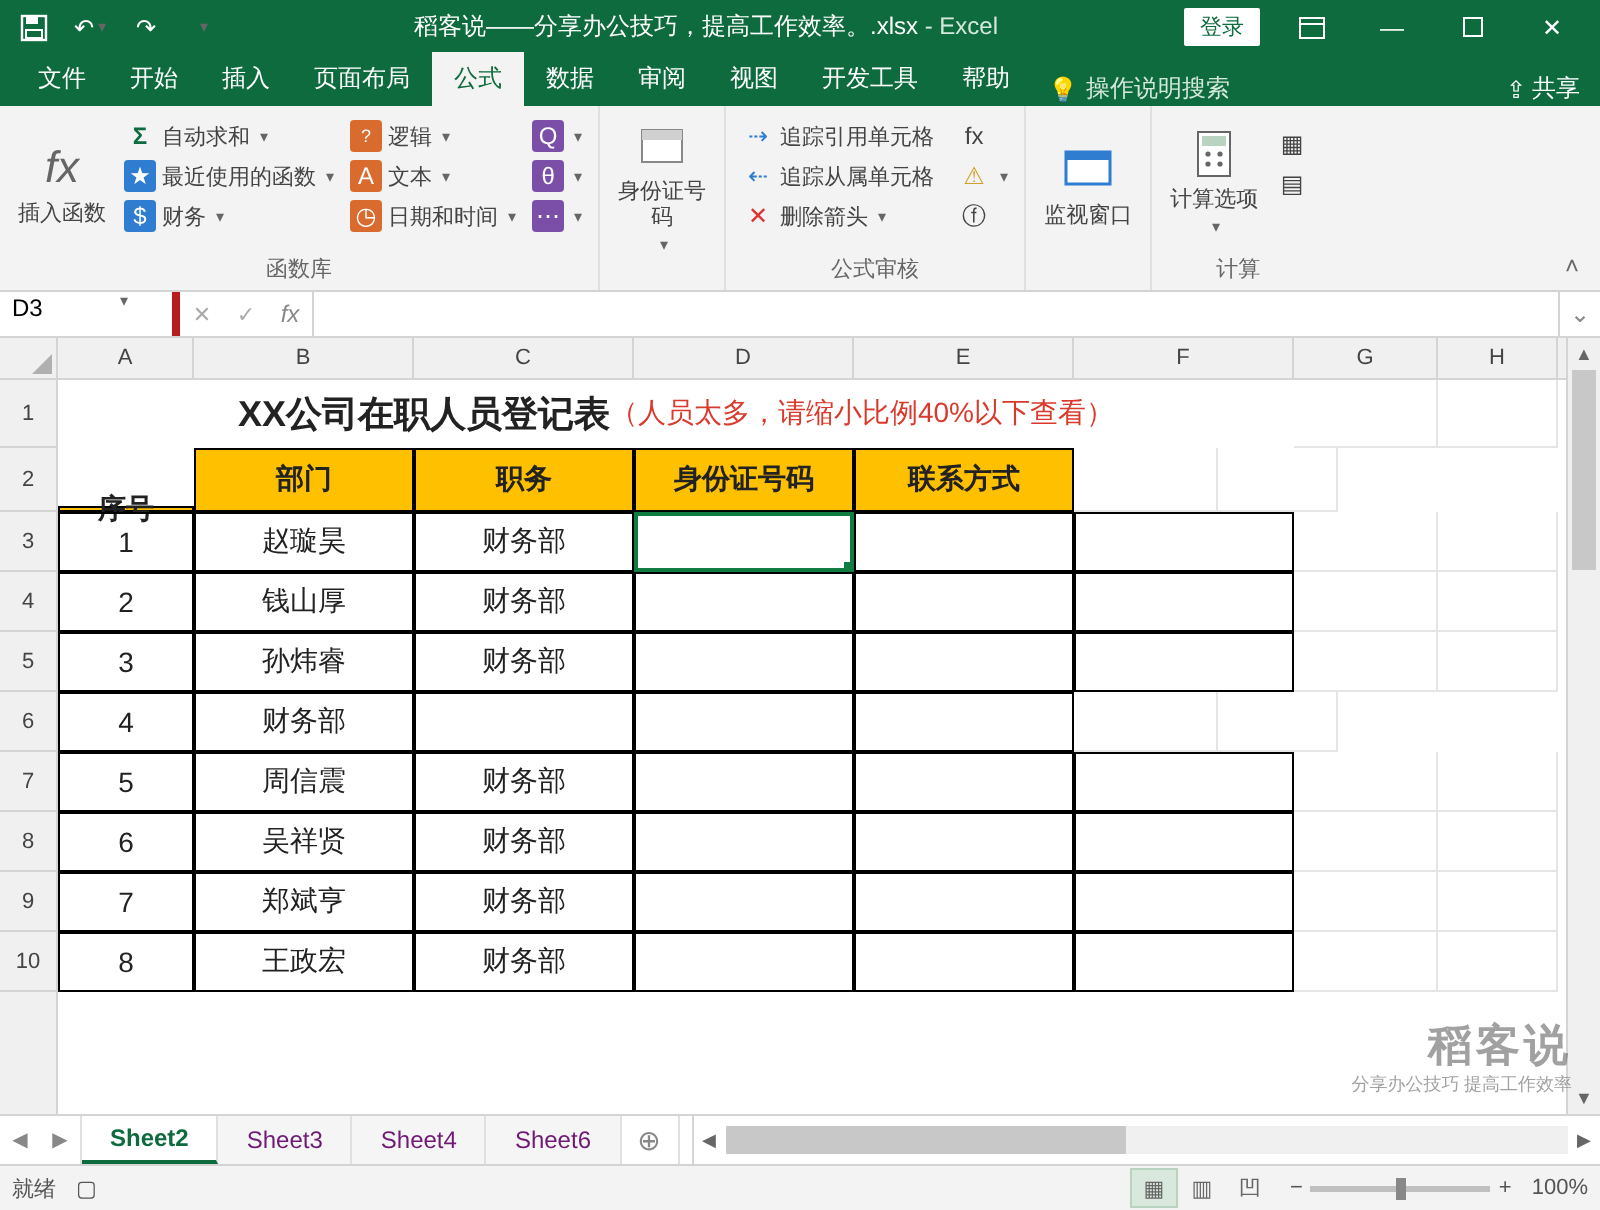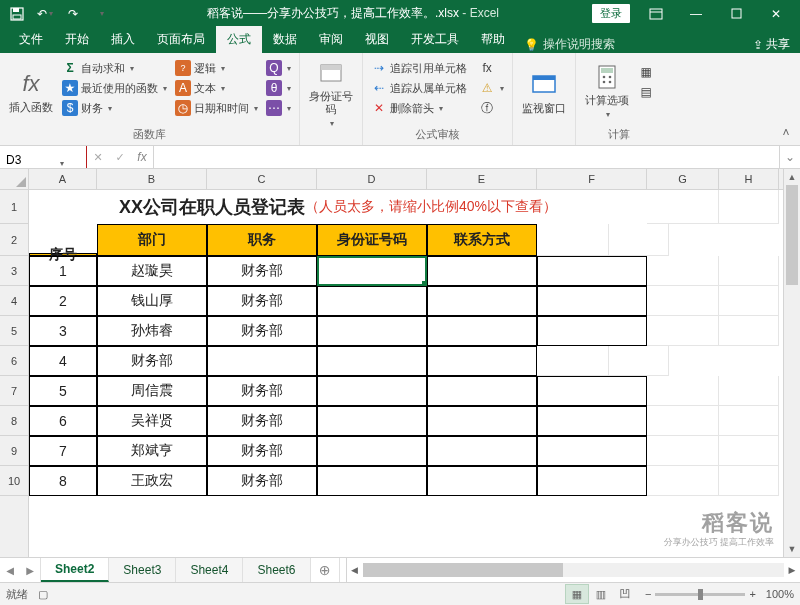--- a/index.html
+++ b/index.html
@@ -25,21 +25,21 @@
 .ribbon .group .glabel{text-align:center;color:#666;font-size:11px;padding:1px 0 2px}
 .big-btn{display:flex;flex-direction:column;align-items:center;justify-content:center;width:48px;gap:2px;padding:2px}
 .big-btn .icon{width:30px;height:30px;display:flex;align-items:center;justify-content:center;font-size:22px}
 .big-btn .lbl{font-size:11px;text-align:center;color:#444;line-height:13px}
 .small-stack{display:flex;flex-direction:column;gap:0px;justify-content:flex-start;padding-top:2px}
 .small-btn{display:flex;align-items:center;gap:3px;padding:2px 3px;font-size:11px;color:#444;white-space:nowrap}
 .small-btn .si{width:16px;height:16px;display:flex;align-items:center;justify-content:center;font-size:12px;border-radius:2px}
 .dd{font-size:8px;color:#666;margin-left:2px}
 .collapse-btn{position:absolute;right:6px;bottom:4px;width:16px;height:16px;color:#666;display:flex;align-items:center;justify-content:center}
 .namebox-row{height:22px;background:#fff;border-bottom:1px solid #d4d4d4;display:flex;align-items:stretch}
-.namebox{width:78px;border-right:1px solid #b91c1c;display:flex;align-items:flex-end;padding:0 4px;font-size:12px;color:#333}
+.namebox{width:78px;border-right:4px solid #b91c1c;display:flex;align-items:flex-start;padding:0 4px;font-size:12px;color:#333}
 .namebox input{border:0;width:52px;font-size:12px;outline:none}
 .namebox .ndd{font-size:8px;color:#666}
 .fx-area{display:flex;align-items:center;border-right:1px solid #d4d4d4}
 .fx-btn{width:22px;display:flex;align-items:center;justify-content:center;color:#aaa;font-size:11px}
 .fx-label{width:22px;display:flex;align-items:center;justify-content:center;font-style:italic;color:#888;font-size:12px}
 .formula-input{flex:1;border:0;padding:0 6px;font-size:12px;outline:none}
 .fb-expand{width:20px;display:flex;align-items:center;justify-content:center;color:#888;border-left:1px solid #d4d4d4}
 .grid-area{flex:1;display:flex;overflow:hidden;position:relative}
 .row-headers{width:28px;background:#f0f0f0;border-right:1px solid #d4d4d4;flex-shrink:0}
 .corner{height:20px;border-bottom:1px solid #d4d4d4;background:#f0f0f0;position:relative}
@@ -61,38 +61,38 @@
 .data-cell{border:1px solid #000;font-size:14px}
 .active-cell::after{content:"";position:absolute;inset:-1px;border:2px solid #107c41;pointer-events:none}
 .active-cell .fill-handle{position:absolute;right:-3px;bottom:-3px;width:6px;height:6px;background:#107c41;border:1px solid #fff}
 .vscroll{width:16px;background:#f0f0f0;border-left:1px solid #d4d4d4;flex-shrink:0;position:relative}
 .vscroll .thumb{position:absolute;left:2px;right:2px;top:16px;height:100px;background:#c8c8c8;border-radius:0px}
 .vscroll .arr{position:absolute;left:0;right:0;height:16px;display:flex;align-items:center;justify-content:center;font-size:9px;color:#666}
 .vscroll .arr.up{top:0}
 .vscroll .arr.down{bottom:0}
 .sheet-tabs-row{height:24px;background:#fff;border-top:1px solid #d4d4d4;display:flex;align-items:stretch}
 .tab-nav{width:40px;display:flex;align-items:center;justify-content:space-around;color:#888;font-size:10px;border-right:1px solid #e0e0e0}
-.sheet-tab{padding:0 14px;display:flex;align-items:center;border-right:1px solid #e0e0e0;font-size:12px;color:#14532d;background:#f5f5f5;cursor:pointer}
+.sheet-tab{padding:0 14px;display:flex;align-items:center;border-right:1px solid #e0e0e0;font-size:12px;color:#701a75;background:#f5f5f5;cursor:pointer}
 .sheet-tab.active{background:#fff;color:#0d6b3d;border-bottom:2px solid #0d6b3d;font-weight:bold}
 .add-sheet{width:28px;display:flex;align-items:center;justify-content:center;color:#888;font-size:14px}
 .hscroll-area{flex:1;display:flex;align-items:center;border-left:1px solid #d4d4d4;position:relative}
 .hscroll-area .track{flex:1;height:14px;background:#f0f0f0;margin:0 16px;position:relative}
 .hscroll-area .thumb{position:absolute;top:0;bottom:0;left:0;width:200px;background:#c8c8c8}
 .hscroll-area .arr{width:16px;text-align:center;font-size:9px;color:#666;position:absolute}
 .hscroll-area .arr.left{left:0}
 .hscroll-area .arr.right{right:0}
 .statusbar{height:22px;background:#f3f3f3;border-top:1px solid #d4d4d4;display:flex;align-items:center;padding:0 6px;font-size:11px;color:#555}
 .statusbar .spacer{flex:1}
 .viewbtns{display:flex;gap:0;margin-right:8px}
 .viewbtns .vb{width:22px;height:18px;display:flex;align-items:center;justify-content:center;border:1px solid transparent;color:#666}
 .viewbtns .vb.active{background:#d8e8dd;border-color:#b8d4c0}
 .zoom{display:flex;align-items:center;gap:4px}
 .zoom .slider{width:90px;height:3px;background:#c0c0c0;position:relative}
 .zoom .slider .kn{position:absolute;top:-4px;left:43px;width:5px;height:11px;background:#888}
-.watermark{position:absolute;right:26px;bottom:56px;opacity:0.55;font-size:22px;font-family:"SimSun";color:#555;pointer-events:none;text-align:right}
+.watermark{position:absolute;right:14px;bottom:56px;opacity:0.55;font-size:22px;font-family:"SimSun";color:#555;pointer-events:none;text-align:right}
 .watermark .big{font-weight:bold;letter-spacing:2px}
 .watermark .small{font-size:9px;margin-top:-2px}
 svg{display:block}
 </style>
 </head>
 <body>
 
 <div class="titlebar">
   <div class="qat">
     <div class="qbtn">

